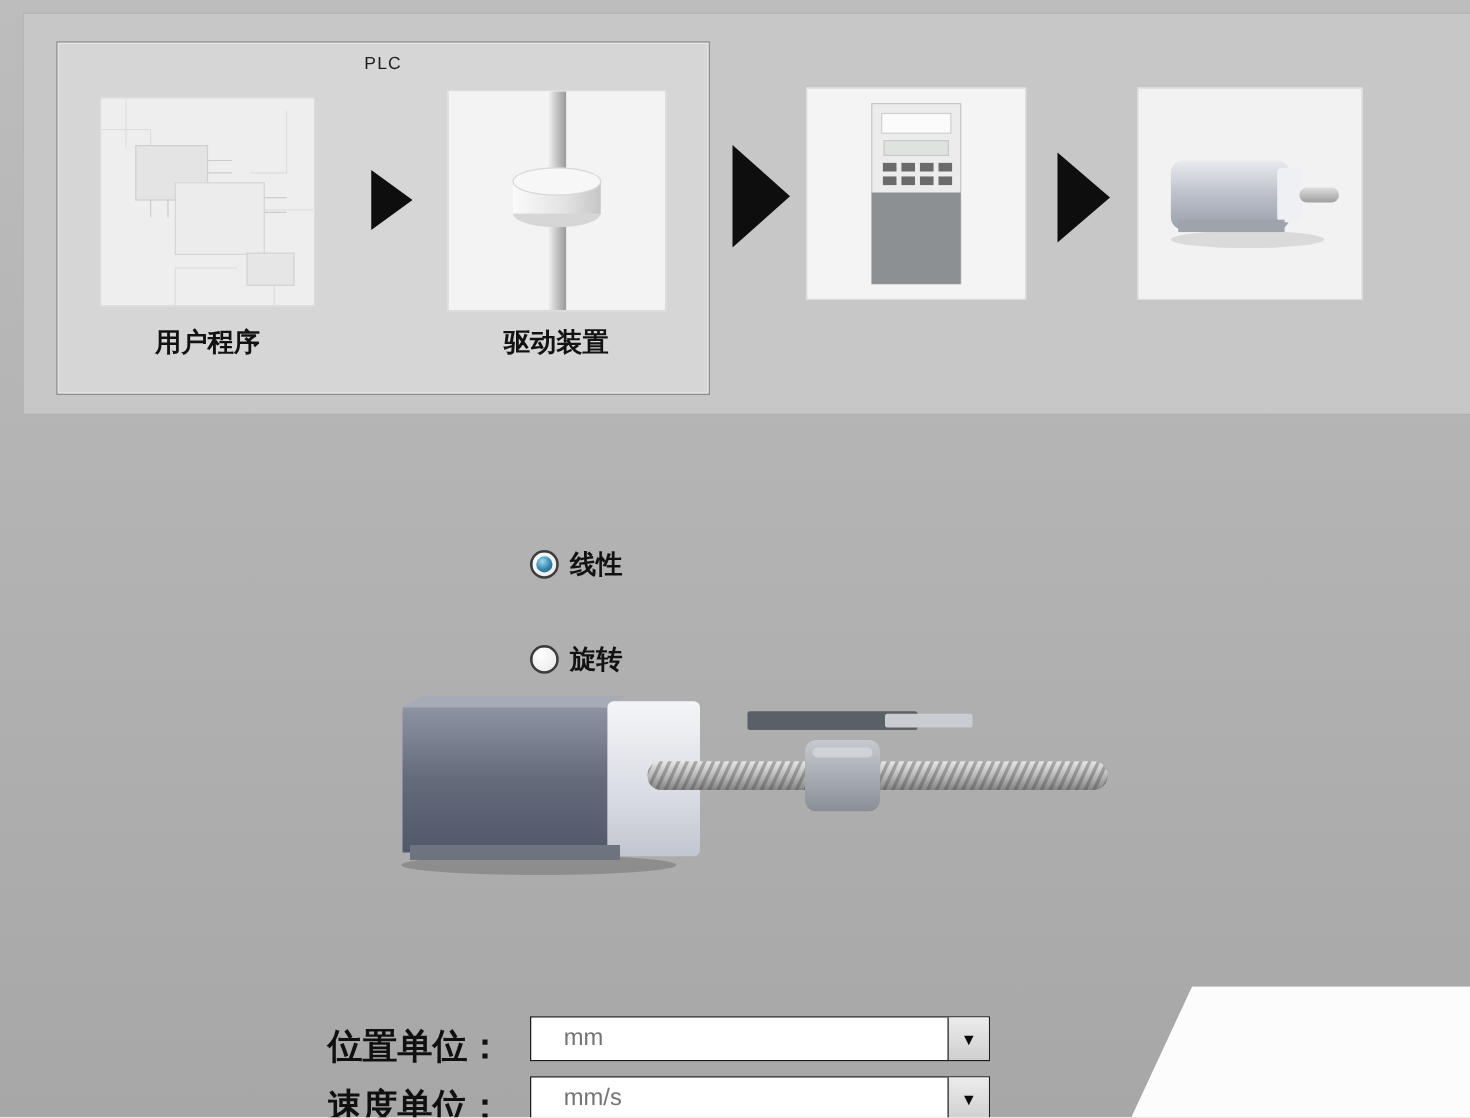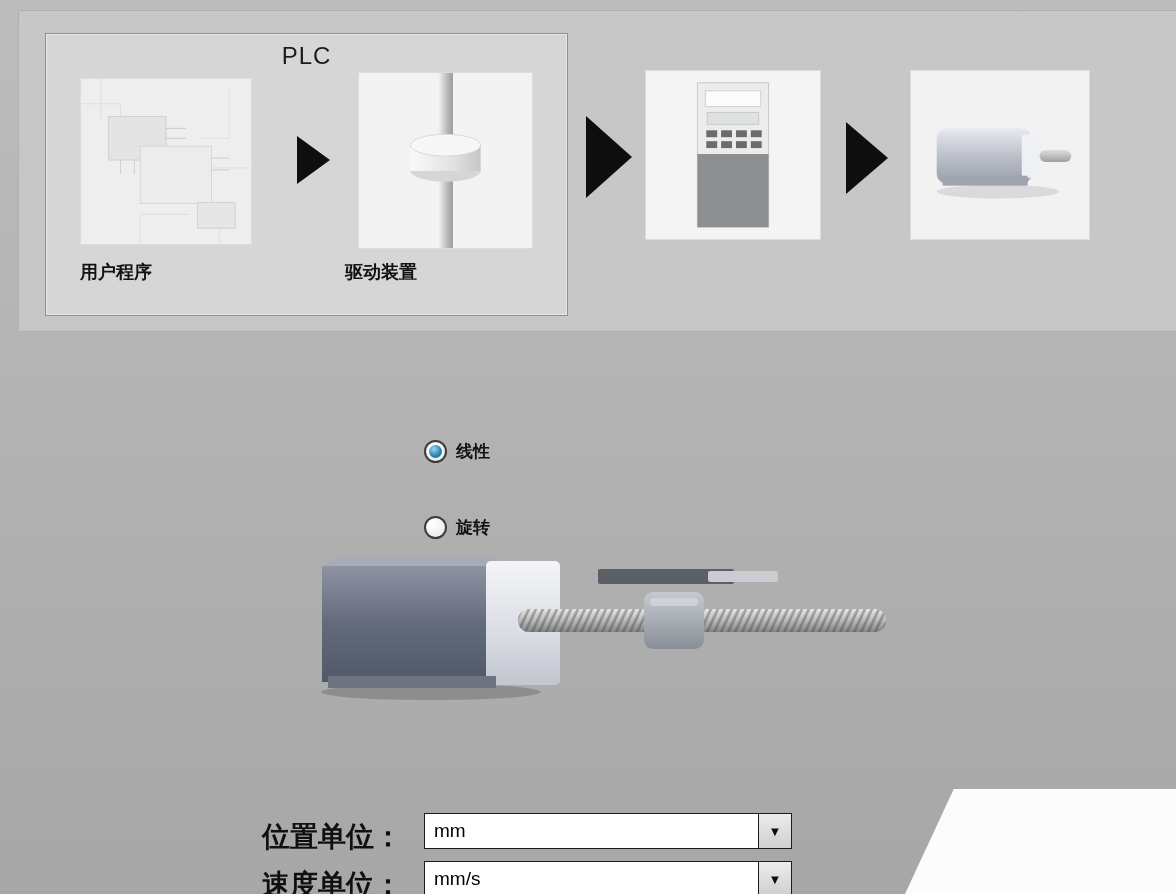--- a/index.html
+++ b/index.html
@@ -7,44 +7,44 @@
   body{font-family:"Liberation Sans","DejaVu Sans",sans-serif;color:#121212;}
   .screen{position:relative;width:1176px;height:894px;overflow:hidden;
           background:linear-gradient(180deg,#bdbdbd 0%,#b3b3b3 45%,#a7a7a7 100%);}
   .abs{position:absolute;}
 
   
   .top-panel{left:18px;top:10px;width:1158px;height:322px;background:#c7c7c7;
              border:1px solid #b0b0b0;border-right:none;}
   .plc-box{left:45px;top:33px;width:523px;height:283px;background:#d6d6d6;
            border:1px solid #8f8f8f;box-shadow:inset 0 0 0 1px #e9e9e9;}
-  .plc-label{left:45px;top:42px;width:523px;text-align:center;font-size:24px;
+  .plc-label{left:45px;top:42px;width:523px;text-align:center;font-size:14px;
              color:#1c1c1c;letter-spacing:1px;}
   .tile{background:#f1f1f1;border:1px solid #dcdcdc;overflow:hidden;}
   .tile svg{display:block;width:100%;height:100%;}
-  .tile-label{font-size:18px;font-weight:600;color:#121212;text-align:left;}
+  .tile-label{font-size:21px;font-weight:600;color:#121212;text-align:center;}
 
   .flow-arrow{width:0;height:0;}
   .arrow-small{border-top:24px solid transparent;border-bottom:24px solid transparent;border-left:33px solid #0e0e0e;}
   .arrow-large{border-top:41px solid transparent;border-bottom:41px solid transparent;border-left:46px solid #0e0e0e;}
   .arrow-med{border-top:36px solid transparent;border-bottom:36px solid transparent;border-left:42px solid #0e0e0e;}
 
   
   .radio-row{display:flex;align-items:center;gap:9px;height:26px;cursor:default;}
   .radio-circle{width:23px;height:23px;border-radius:50%;position:relative;
                 background:radial-gradient(circle at 35% 30%,#ffffff,#e7e7e7);
                 border:2px solid #3c3c3c;}
   .radio-row.selected .radio-circle::after{content:"";position:absolute;inset:3px;border-radius:50%;
                 background:radial-gradient(circle at 38% 32%,#9fd9ee 0%,#2f85ad 55%,#18648e 100%);}
-  .radio-label{font-size:17px;font-weight:600;}
+  .radio-label{font-size:21px;font-weight:600;}
 
   
   .form-label{font-size:28px;font-weight:600;color:#101010;}
   .combo{display:flex;align-items:stretch;background:#ffffff;border:1px solid #1c1c1c;}
-  .combo .select-value{flex:1;font-size:19px;color:#000000;padding:5px 9px;display:flex;align-items:center;}
+  .combo .select-value{flex:1;font-size:19px;color:#737373;padding:5px 26px;display:flex;align-items:center;}
   .combo .dropdown-button{width:33px;border-left:1px solid #1c1c1c;
         background:linear-gradient(#ececec,#cfcfcf);display:flex;align-items:center;
         justify-content:center;font-size:13px;color:#0c0c0c;}
 
   .corner-sheet{left:905px;top:789px;width:271px;height:105px;background:#fcfcfc;
         clip-path:polygon(18% 0,100% 0,100% 100%,0 100%);}
 </style>
 </head>
 <body>
 

